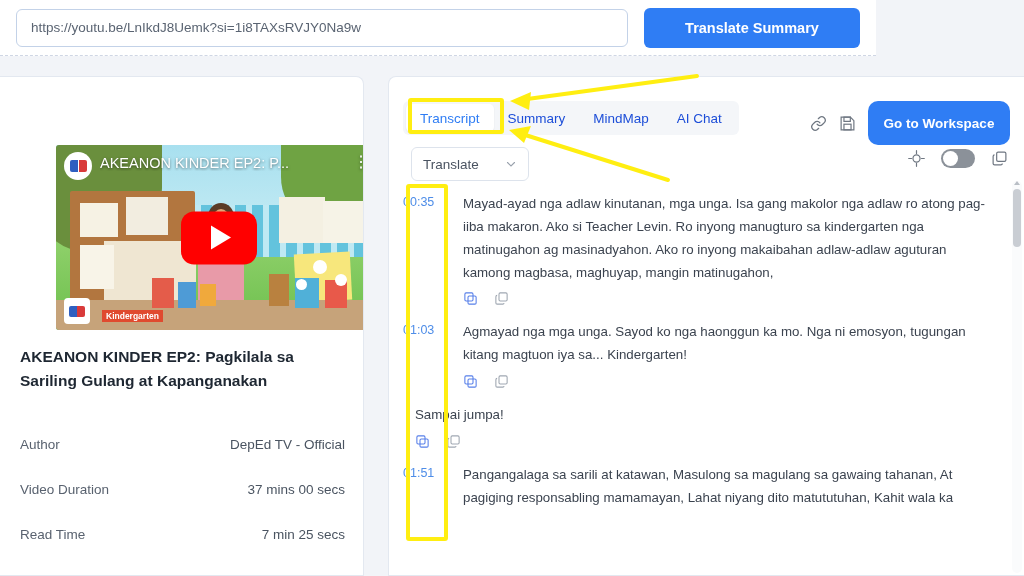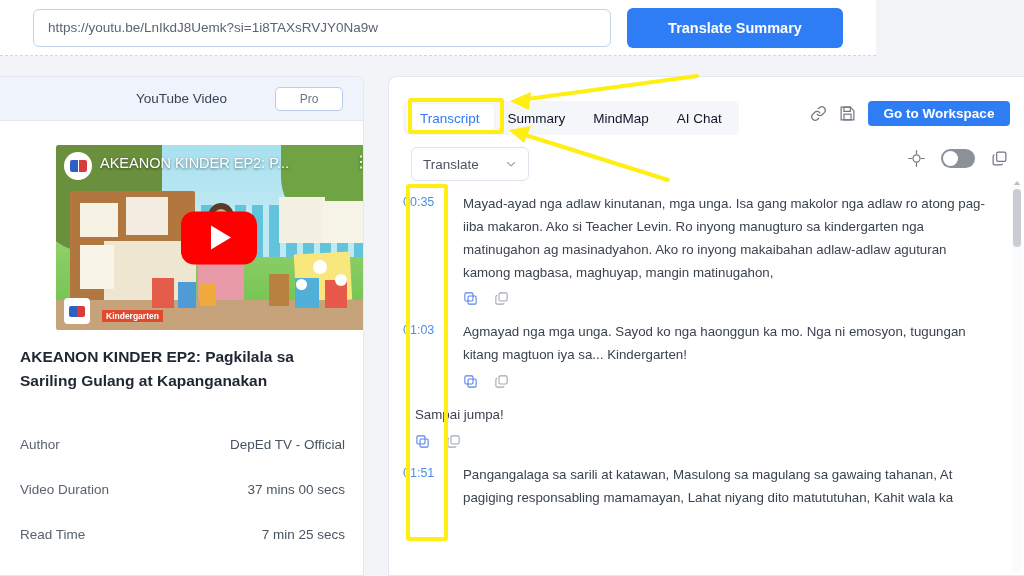--- a/index.html
+++ b/index.html
@@ -9,21 +9,21 @@
     font-family: "Liberation Sans", sans-serif;
     overflow: hidden;
   }
 
   
   .topbar {
     position: absolute; left: 0; top: 0; width: 876px; height: 56px;
     background: #ffffff;
     border-bottom: 1px dashed #cfd6e4;
     display: flex; align-items: center; gap: 16px;
-    padding: 0 33px;
+    padding: 0 16px;
   }
   .url-input {
     flex: 1; height: 38px;
     border: 1px solid #c3d2e8; border-radius: 6px;
     background: #fff;
     padding: 0 14px;
     font-size: 13.5px; color: #5a6472;
     font-family: "Liberation Sans", sans-serif;
     outline: none;
     line-height: 36px;
@@ -189,33 +189,33 @@
     overflow:hidden;
   }
   .tabbar {
     position:absolute; left:14px; top:24px;
     height:34px; background:#f4f6f9; border-radius:6px;
     display:flex; align-items:center; padding:3px;
   }
   .tab {
     height:28px; padding:0 14px; border-radius:5px;
     display:flex; align-items:center;
-    font-size:13.5px; color:#0f172a; cursor:pointer;
+    font-size:13.5px; color:#1d4ed8; cursor:pointer;
     white-space:nowrap;
   }
   .tab.active { background:#fff; color:#2f7df4; box-shadow:0 1px 2px rgba(0,0,0,.07); }
 
   .tab-actions {
     position:absolute; right:14px; top:24px;
     display:flex; align-items:center; gap:12px;
   }
   .icon-btn { cursor:pointer; display:flex; align-items:center; }
   .ws-btn {
-    width:142px; height:25px; background:#2f7df4; color:#fff;
-    border:none; border-radius:4px; font-size:13.5px; font-weight:bold;
+    width:142px; height:44px; background:#2f7df4; color:#fff;
+    border:none; border-radius:10px; font-size:13.5px; font-weight:bold;
     font-family:"Liberation Sans",sans-serif; cursor:pointer;
   }
 
   .translate-sel {
     position:absolute; left:22px; top:70px;
     width:118px; height:34px;
     border:1px solid #dde3ec; border-radius:6px; background:#fff;
     display:flex; align-items:center; justify-content:space-between;
     padding:0 11px; font-size:13.5px; color:#4a5361; cursor:pointer;
   }
@@ -279,24 +279,20 @@
 </head>
 <body>
 
 <div class="topbar">
   <input class="url-input" value="https://youtu.be/LnIkdJ8Uemk?si=1i8TAXsRVJY0Na9w" style="">
   <button class="generate-btn">Translate Summary</button>
 </div>
 
 <div class="left-panel">
 
-  <div class="lp-header">
-    <span class="lp-header-title">YouTube Video</span>
-    <div class="pro-badge">Pro</div>
-  </div>
 
   <div class="thumb-wrap">
     <div class="thumb-sky"></div>
     <div class="tree-l"></div>
     <div class="tree-r"></div>
     <div class="fence"></div>
     <div class="board"></div>
     <div class="board2"></div>
     <div class="art1"></div>
     <div class="art2"></div>

